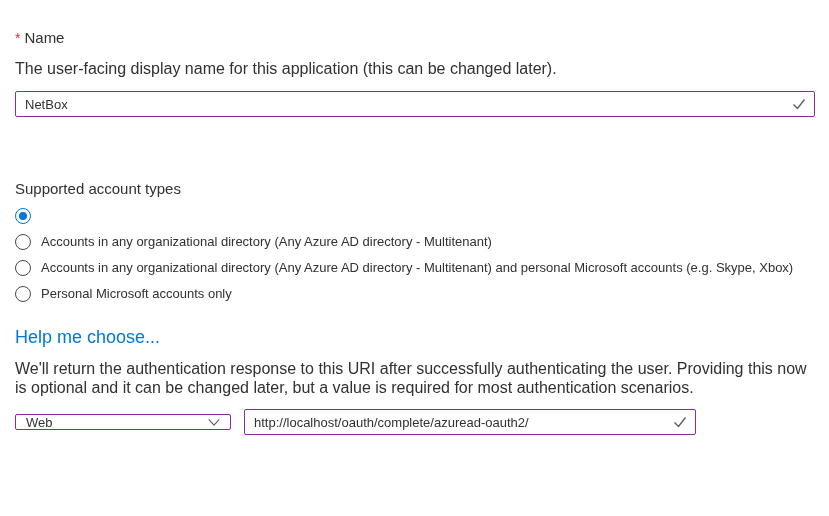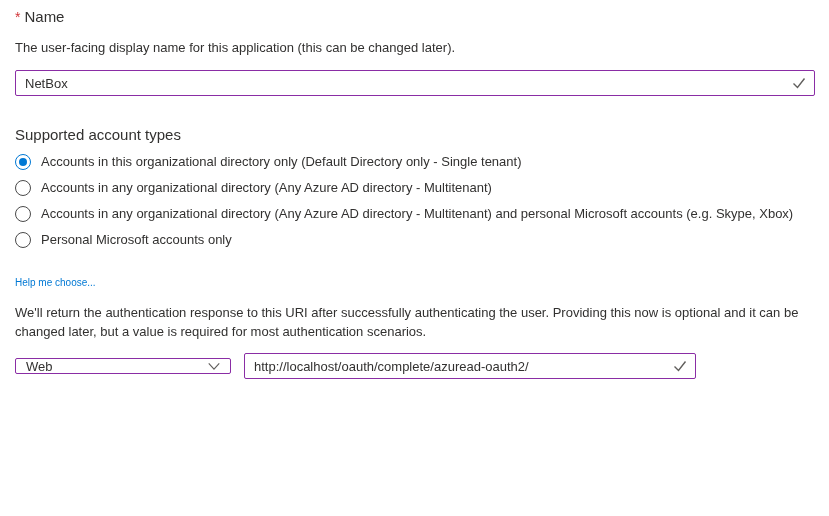--- a/index.html
+++ b/index.html
@@ -2,32 +2,32 @@
 <html style="--accent-purple: #8a2da5; --link-blue: #0078d4; --radio-selected-blue: #0078d4; --required-red: #d13438; --text: #323130; --icon-gray: #605e5c;"><head>
 <meta charset="utf-8">
 <style>
   * { box-sizing: border-box; margin: 0; padding: 0; }
   html, body { width: 829px; height: 516px; background: #ffffff; }
   body {
     font-family: "Liberation Sans", "DejaVu Sans", sans-serif;
     color: var(--text, #323130);
     overflow: hidden;
   }
-  .page { padding: 8px 14px 0 15px; width: 829px; }
+  .page { padding: 29px 14px 0 15px; width: 829px; }
 
   .section-heading {
     font-size: 15px;
     line-height: 18px;
     font-weight: 400;
     color: var(--text, #323130);
   }
   .required-marker { color: var(--required-red, #d13438); margin-right: 4px; font-size: 14px; }
 
   .hint-text, .question-text, .desc-text {
-    font-size: 13px;
+    font-size: 16px;
     line-height: 16px;
     color: var(--text, #323130);
   }
 
   
   .name-heading { margin-top: 0; }
   .name-hint { margin-top: 14px; }
   .input-wrap { position: relative; margin-top: 14px; width: 800px; }
   .text-input {
     width: 100%;
@@ -44,21 +44,21 @@
   .input-check {
     position: absolute;
     right: 8px;
     top: 50%;
     transform: translateY(-50%);
     width: 16px; height: 16px;
     pointer-events: none;
   }
 
   
-  .account-heading { margin-top: 30px; }
+  .account-heading { margin-top: 63px; }
   .question-text { margin-top: 18px; }
   .radio-group { margin-top: 5px; }
   .radio-row {
     display: flex;
     align-items: center;
     height: 26px;
     cursor: pointer;
   }
   .radio-outer {
     flex: 0 0 auto;
@@ -71,21 +71,21 @@
     background: #fff;
   }
   .radio-dot { width: 8px; height: 8px; border-radius: 50%; background: transparent; }
   .radio-row.selected .radio-outer { border-color: var(--radio-selected-blue, #0078d4); }
   .radio-row.selected .radio-dot { background: var(--radio-selected-blue, #0078d4); }
   .radio-label { margin-left: 10px; font-size: 13px; line-height: 16px; color: var(--text, #323130); }
 
   .help-link {
     display: inline-block;
     margin-top: 22px;
-    font-size: 10px;
+    font-size: 18px;
     line-height: 16px;
     color: var(--link-blue, #0078d4);
     text-decoration: none;
     cursor: pointer;
     text-align: right;
   }
 
   
   .redirect-heading { margin-top: 48px; }
   .redirect-desc { margin-top: 12px; max-width: 800px; line-height: 19px; }
@@ -132,21 +132,20 @@
   </div>
 
   
   <div class="section-heading account-heading">Supported account types</div>
 
   <div class="radio-group">
     <div class="radio-row selected">
       <span class="radio-outer">
           <span class="radio-dot"></span>
         </span>
-      <span class="radio-label">Accounts in this organizational directory only (Default Directory only - Single tenant)</span>
     </div>
     <div class="radio-row">
       <span class="radio-outer">
           <span class="radio-dot"></span>
         </span>
       <span class="radio-label">Accounts in any organizational directory (Any Azure AD directory - Multitenant)</span>
     </div>
     <div class="radio-row">
       <span class="radio-outer">
           <span class="radio-dot"></span>

